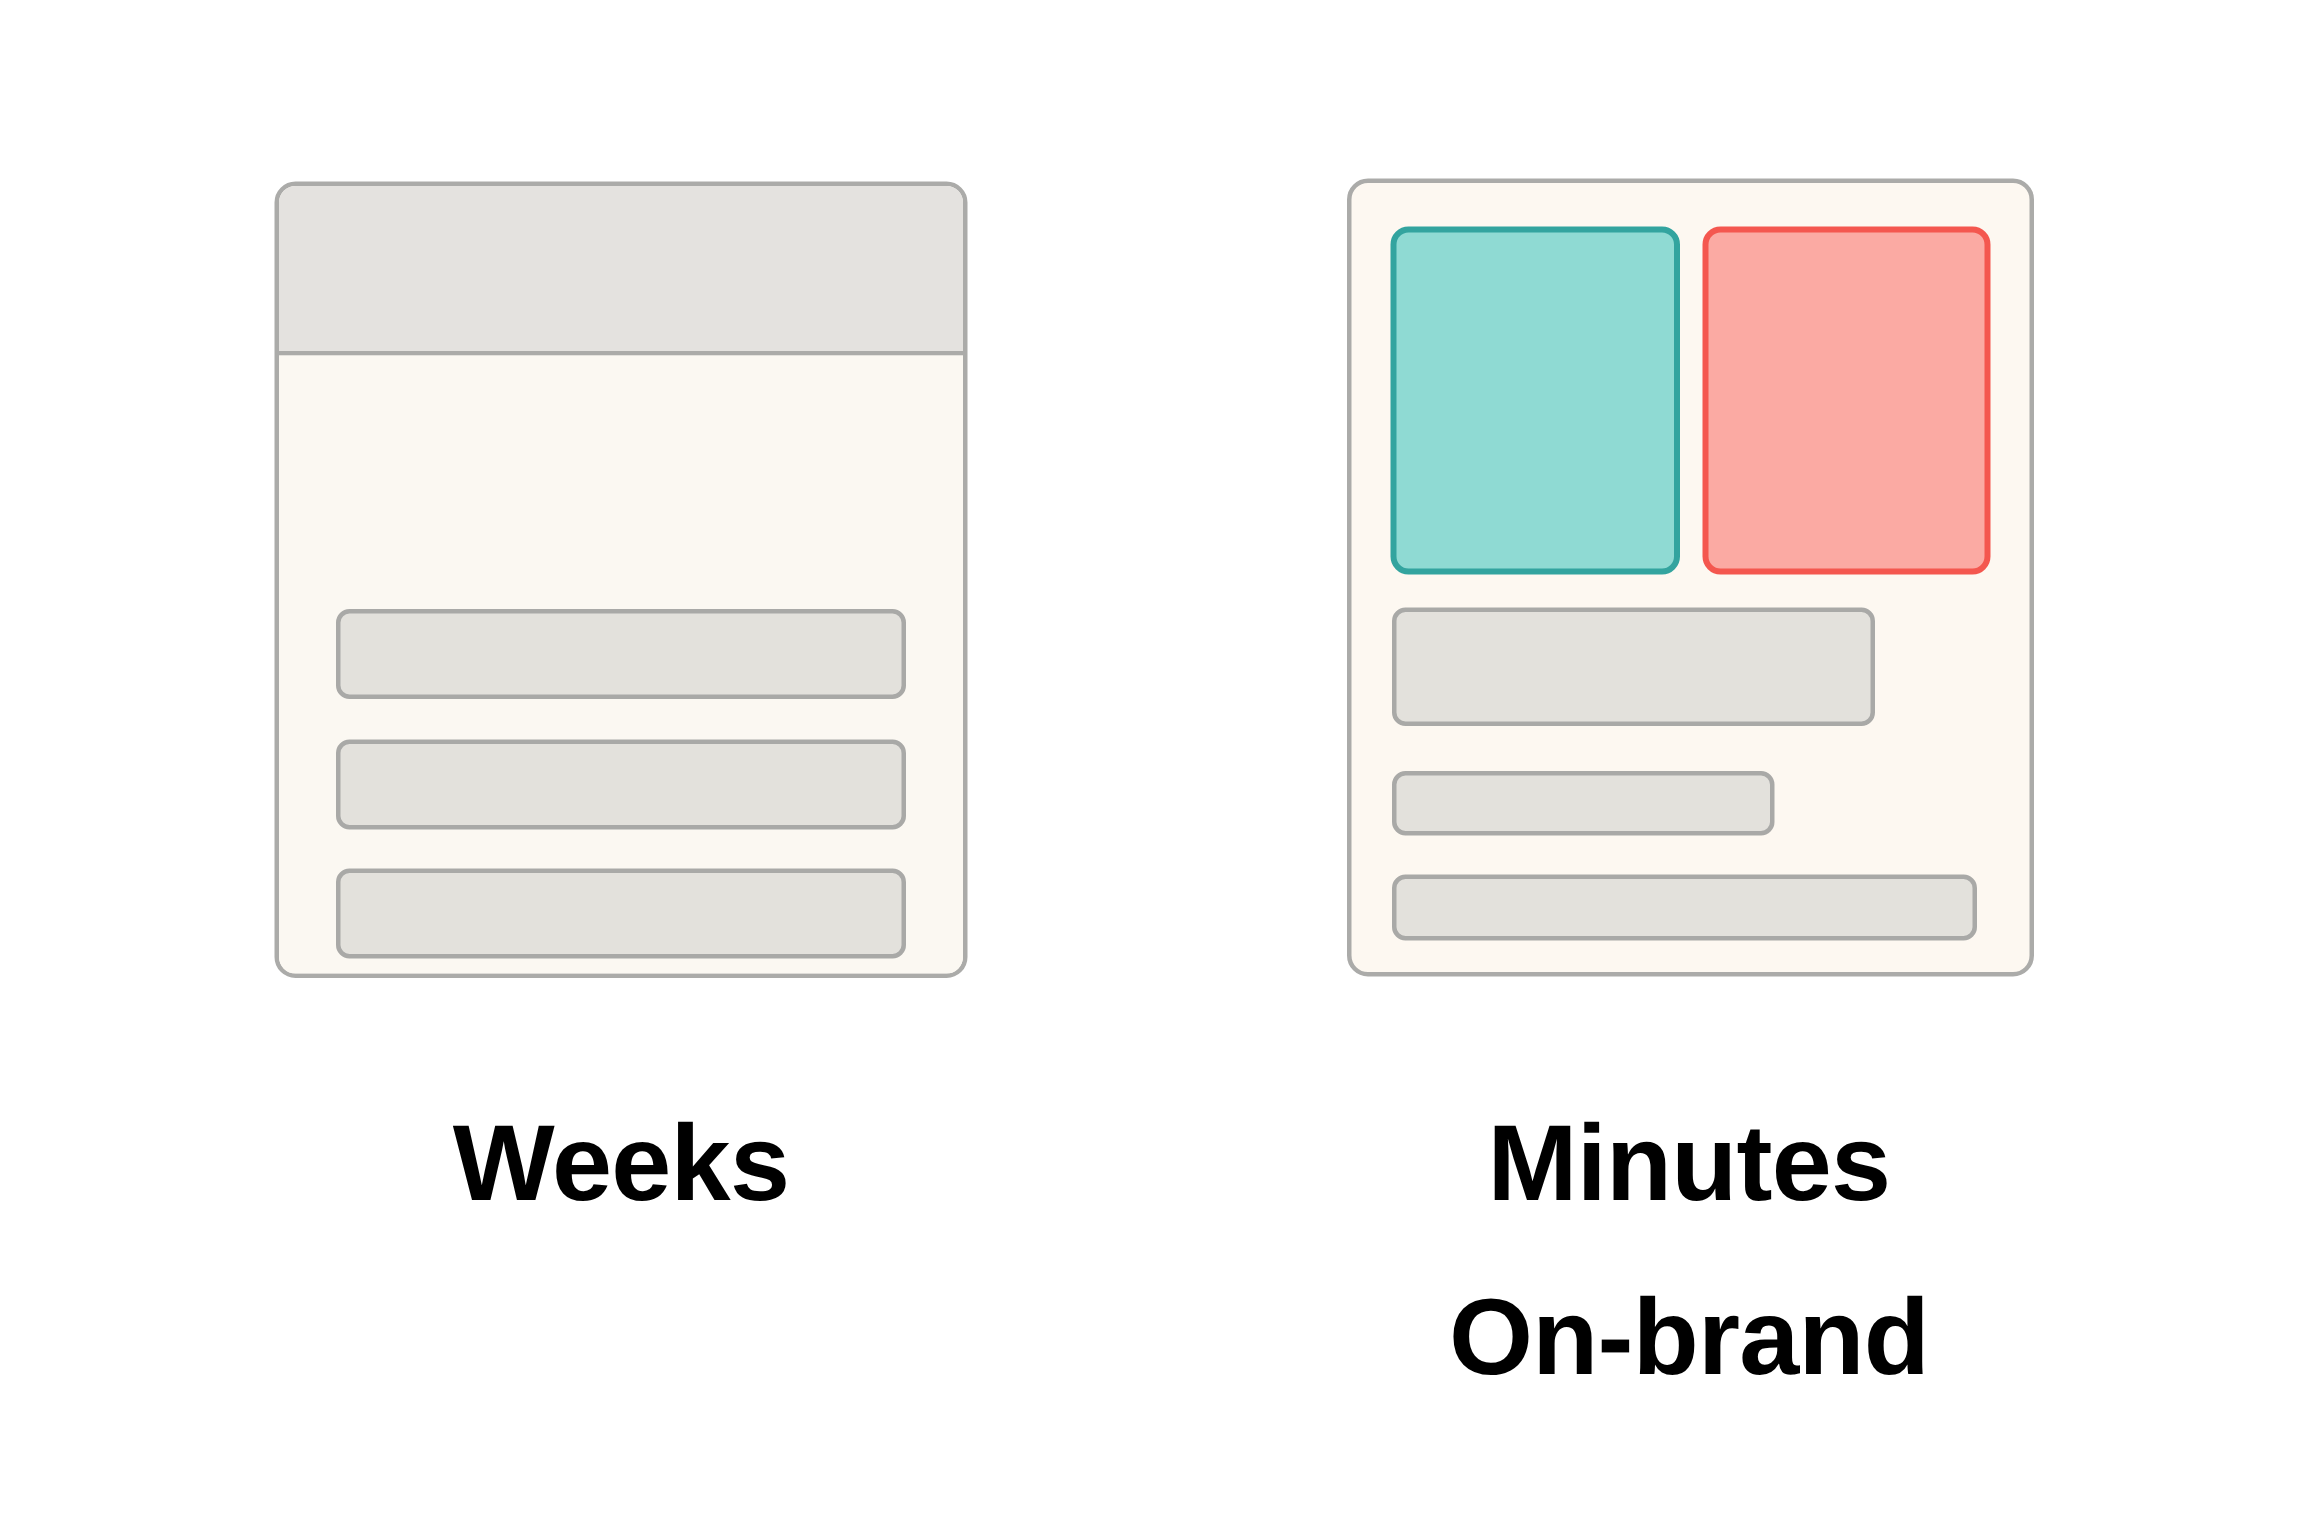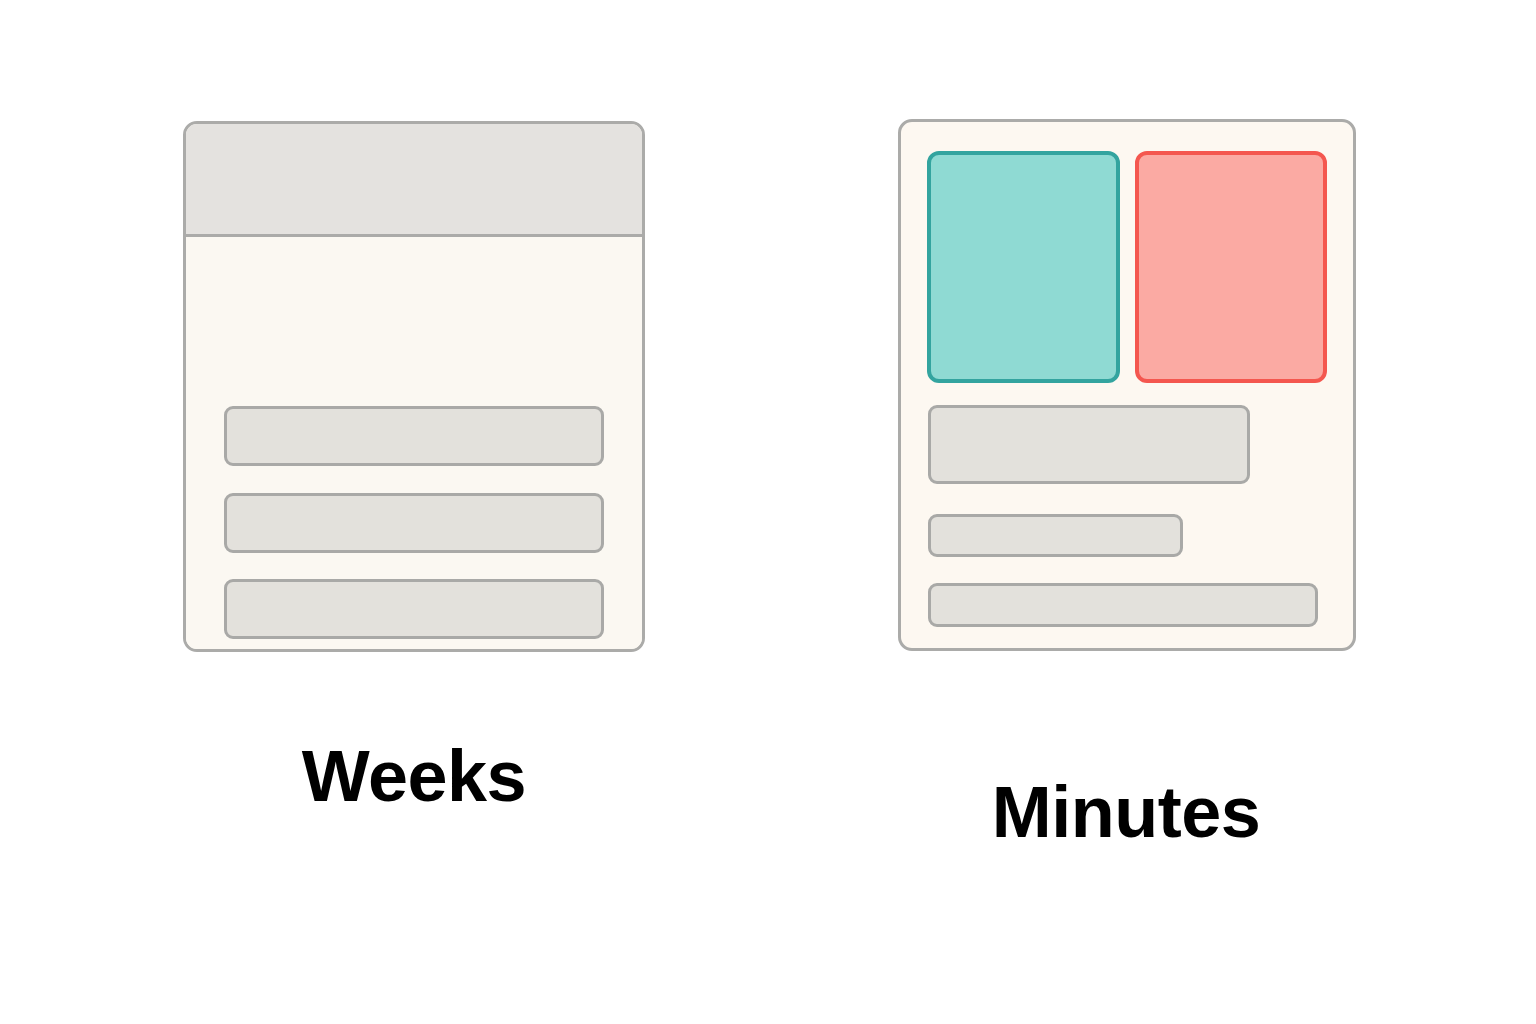--- a/index.html
+++ b/index.html
@@ -124,21 +124,21 @@
   }
   .caption .line {
     display: block;
     font-size: 72px;
     letter-spacing: -0.5px;
     white-space: nowrap;
   }
   .caption .line-top    { margin-bottom: 44px; }
 
   .caption-left  { left: 164px;  top: 740px; width: 500px; }
-  .caption-right { left: 876px;  top: 776px; width: 500px; }
+  .caption-right { left: 876px;  top: 740px; width: 500px; }
 </style>
 </head>
 <body style="background: rgb(255, 255, 255);">
 
 <div id="stage">
 
   <div class="panel card-left" style="background: rgb(251, 248, 242); border-color: rgb(171, 171, 169);">
 
     <div class="titlebar" style="background: rgb(228, 226, 223); border-bottom-color: rgb(171, 171, 169);"></div>
 
@@ -159,15 +159,16 @@
     <div class="bar rbar2" style="background: rgb(227, 225, 220); border-color: rgb(169, 169, 167);"></div>
     <div class="bar rbar3" style="background: rgb(227, 225, 220); border-color: rgb(169, 169, 167);"></div>
   </div>
 
   <div class="caption caption-left">
     <span class="line line-top">Weeks</span>
   </div>
 
   <div class="caption caption-right">
     <span class="line line-top">Minutes</span>
+    <span class="line line-bottom">On-brand</span>
   </div>
 
 </div>
 
 </body></html>

